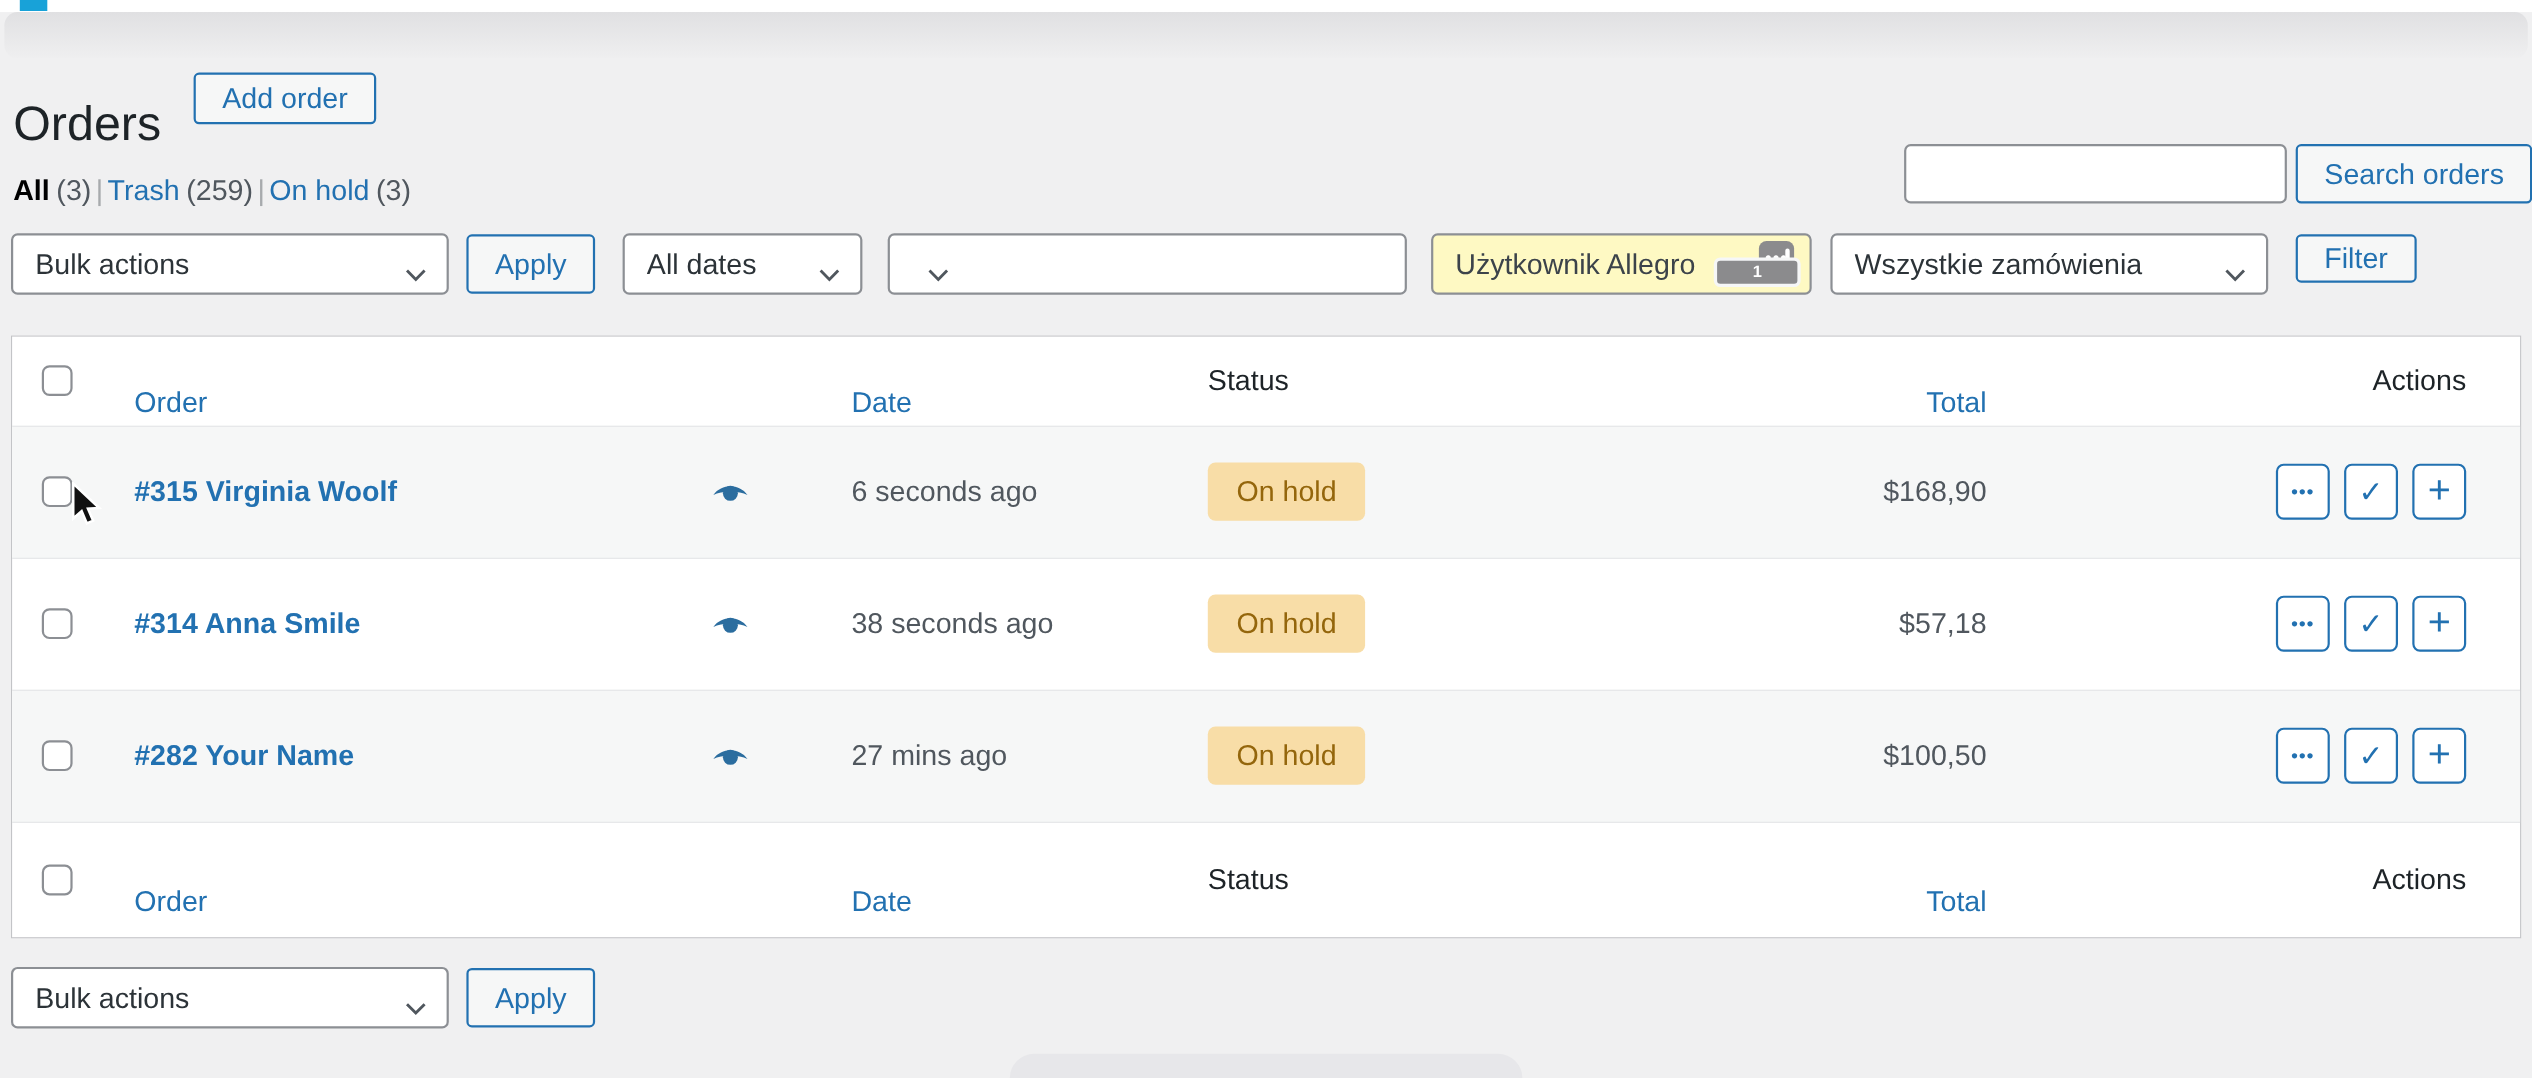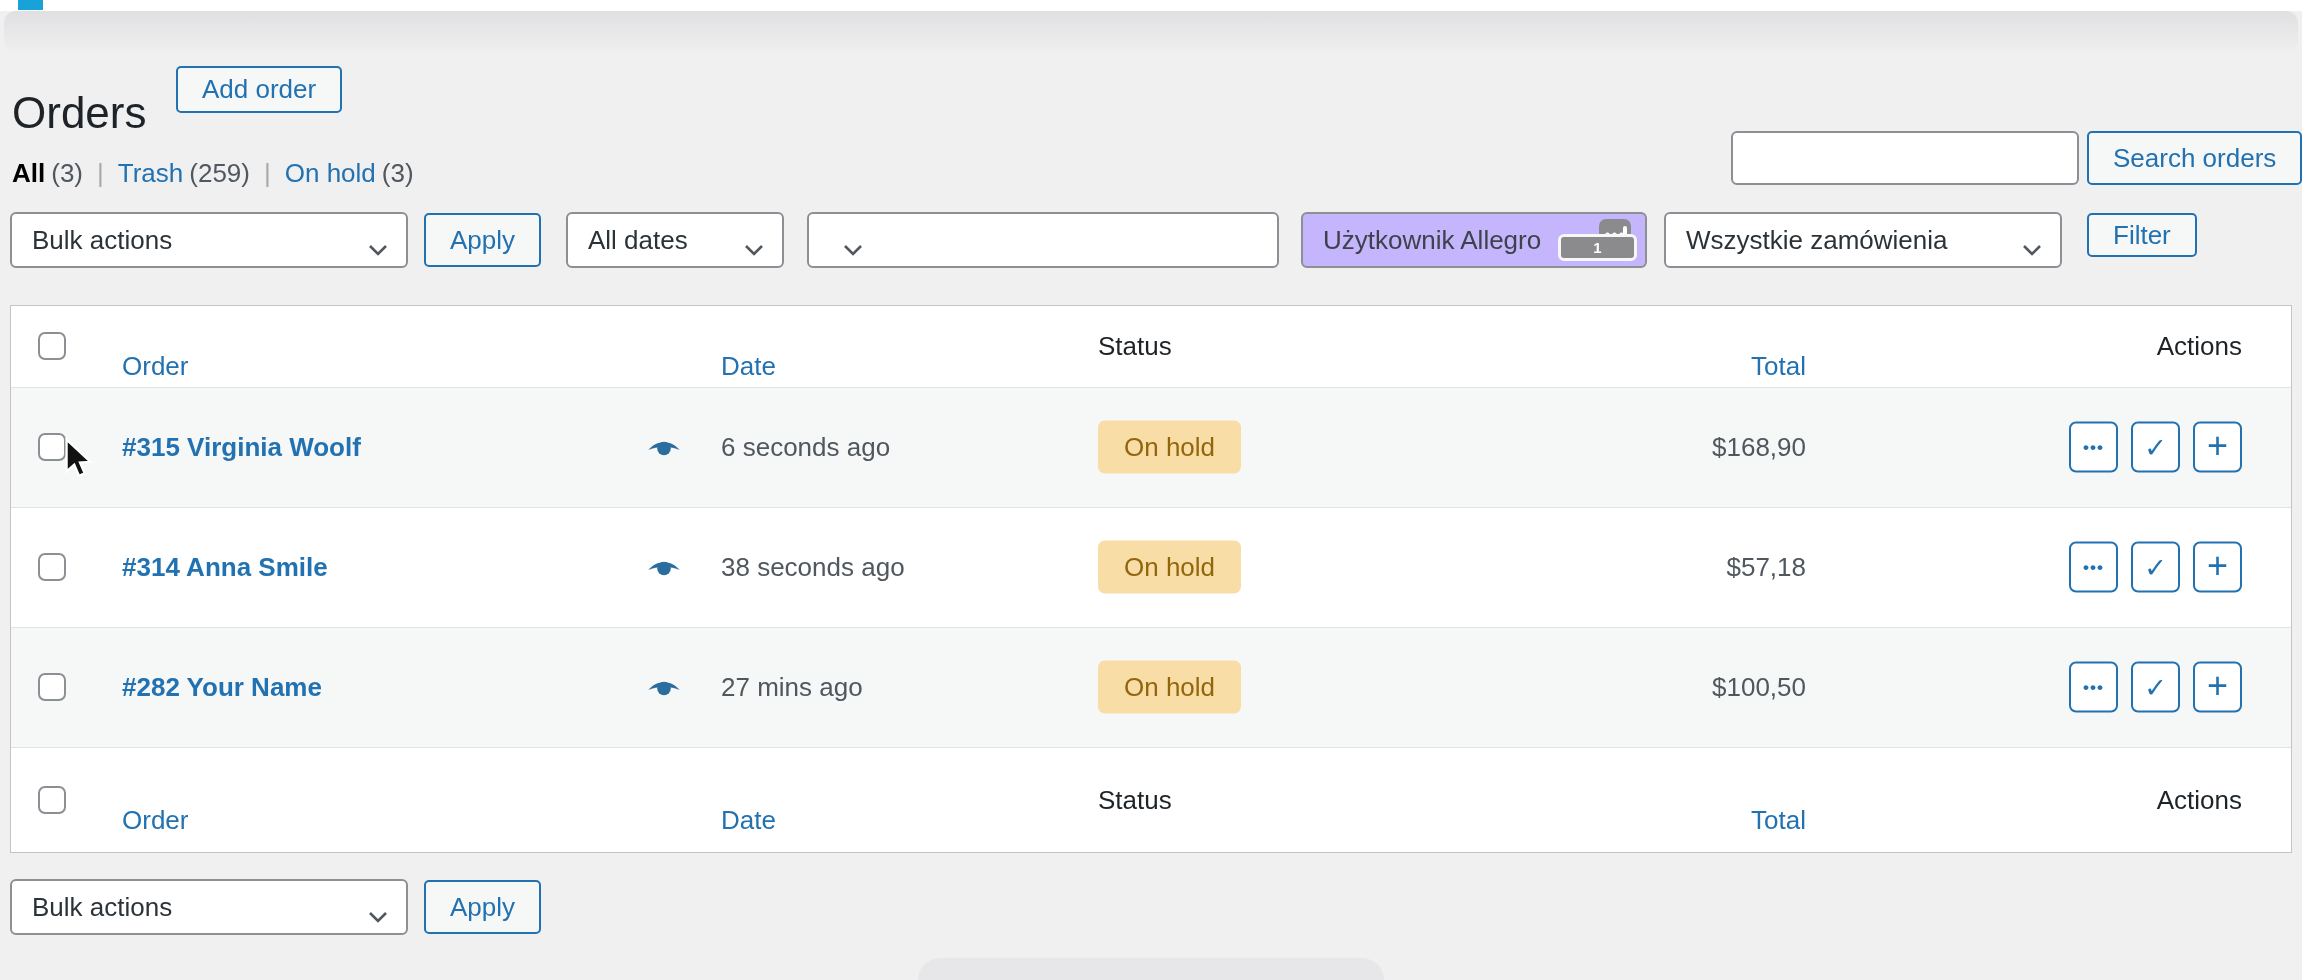--- a/index.html
+++ b/index.html
@@ -19,21 +19,21 @@
   
   .page-title{left:12px;top:62px;font-size:44px;font-weight:400;color:#1d2327;line-height:1;}
   .btn{
     display:inline-flex;align-items:center;justify-content:center;
     background:#f6f7f7;border:2px solid #2271b1;color:#2271b1;
     border-radius:5px;font-size:26px;font-weight:500;cursor:pointer;
     padding:0 24px;box-sizing:border-box;white-space:nowrap;
   }
   .add-order{left:176px;top:66px;height:47px;}
   
-  .views{left:12px;top:158px;font-size:26px;display:flex;align-items:center;gap:14px;}
+  .views{left:12px;top:158px;font-size:26px;display:flex;align-items:center;gap:4px;}
   .views .current{font-weight:700;color:#000;}
   .views a{color:#2271b1;text-decoration:none;cursor:pointer;}
   .views .count{color:#50575e;margin-left:6px;}
   .views .sep{color:#a7aaad;}
   
   .search-input{left:1731px;top:131px;width:348px;height:54px;box-sizing:border-box;
     background:#fff;border:2px solid #8c8f94;border-radius:6px;font-size:26px;padding:0 16px;
     font-family:"Liberation Sans",sans-serif;color:#2c3338;}
   .search-btn{left:2087px;top:131px;height:54px;}
   
@@ -43,21 +43,21 @@
     font-size:26px;color:#2c3338;padding:0 18px 0 20px;cursor:pointer;height:56px;
   }
   .sel .lbl{white-space:nowrap;overflow:hidden;text-overflow:ellipsis;}
   .chev{width:20px;height:14px;flex:0 0 auto;margin-left:14px;}
   .placeholder .lbl{color:#8c8f94;}
   .bulk-top{left:10px;top:212px;width:398px;}
   .apply-top{left:424px;top:213px;height:54px;}
   .all-dates{left:566px;top:212px;width:218px;}
   .cust-filter{left:807px;top:212px;width:472px;}
   .allegro-wrap{left:1301px;top:212px;width:346px;height:56px;}
-  .allegro-input{width:346px;height:56px;box-sizing:border-box;background:#c4b5fd;
+  .allegro-input{width:346px;height:56px;box-sizing:border-box;background:#fef9c3;
     border:2px solid #8c8f94;border-radius:6px;font-size:26px;color:#3c434a;
     padding:0 56px 0 20px;font-family:"Liberation Sans",sans-serif;}
   .type-filter{left:1664px;top:212px;width:398px;}
   .filter-btn{left:2087px;top:213px;height:44px;}
   
   .pwicon{position:absolute;right:10px;top:7px;width:38px;height:42px;}
   .pwicon .sq{position:absolute;left:0;top:0;width:32px;height:28px;background:#8b8b8d;
     border-radius:7px;display:flex;align-items:center;justify-content:center;}
   .pwicon .dots{color:#fff;font-size:17px;letter-spacing:1px;line-height:1;margin-top:2px;}
   .pwicon .bar{position:absolute;right:4px;top:7px;width:4px;height:13px;background:#fff;border-radius:2px;}
@@ -70,21 +70,21 @@
   .stripe{left:11px;width:2280px;background:#f6f7f7;}
   .s1{top:388px;height:119px;}
   .s3{top:628px;height:119px;}
   .hline{left:11px;width:2280px;height:1px;background:#e2e3e5;}
   .l1{top:387px;}.l2{top:507px;}.l3{top:627px;}.l4{top:747px;}
   .cell{position:absolute;transform:translateY(-50%);display:flex;align-items:center;font-size:26px;}
   .vh{top:346px;}.v1{top:447px;}.v2{top:567px;}.v3{top:687px;}.vf{top:800px;}
   .c-cb{left:38px;}
   .c-order{left:122px;}
   .c-eye{left:648px;}
-  .c-date{left:721px;color:#50575e;}
+  .c-date{left:774px;color:#50575e;}
   .c-status{left:1098px;}
   .c-total{right:496px;justify-content:flex-end;color:#50575e;}
   .c-actions{right:60px;gap:13px;}
   .hdr-link{color:#2271b1;cursor:pointer;text-decoration:none;margin-top:40px;}
   .hdr-dark{color:#1d2327;}
   .order-link{color:#2271b1;font-weight:700;text-decoration:none;cursor:pointer;}
   .checkbox{width:28px;height:28px;background:#fff;border:2px solid #8c8f94;border-radius:7px;
     box-sizing:border-box;cursor:pointer;}
   .badge{background:#f8dda7;color:#94660c;border-radius:7px;height:53px;
     display:inline-flex;align-items:center;padding:0 26px;font-size:26px;}

